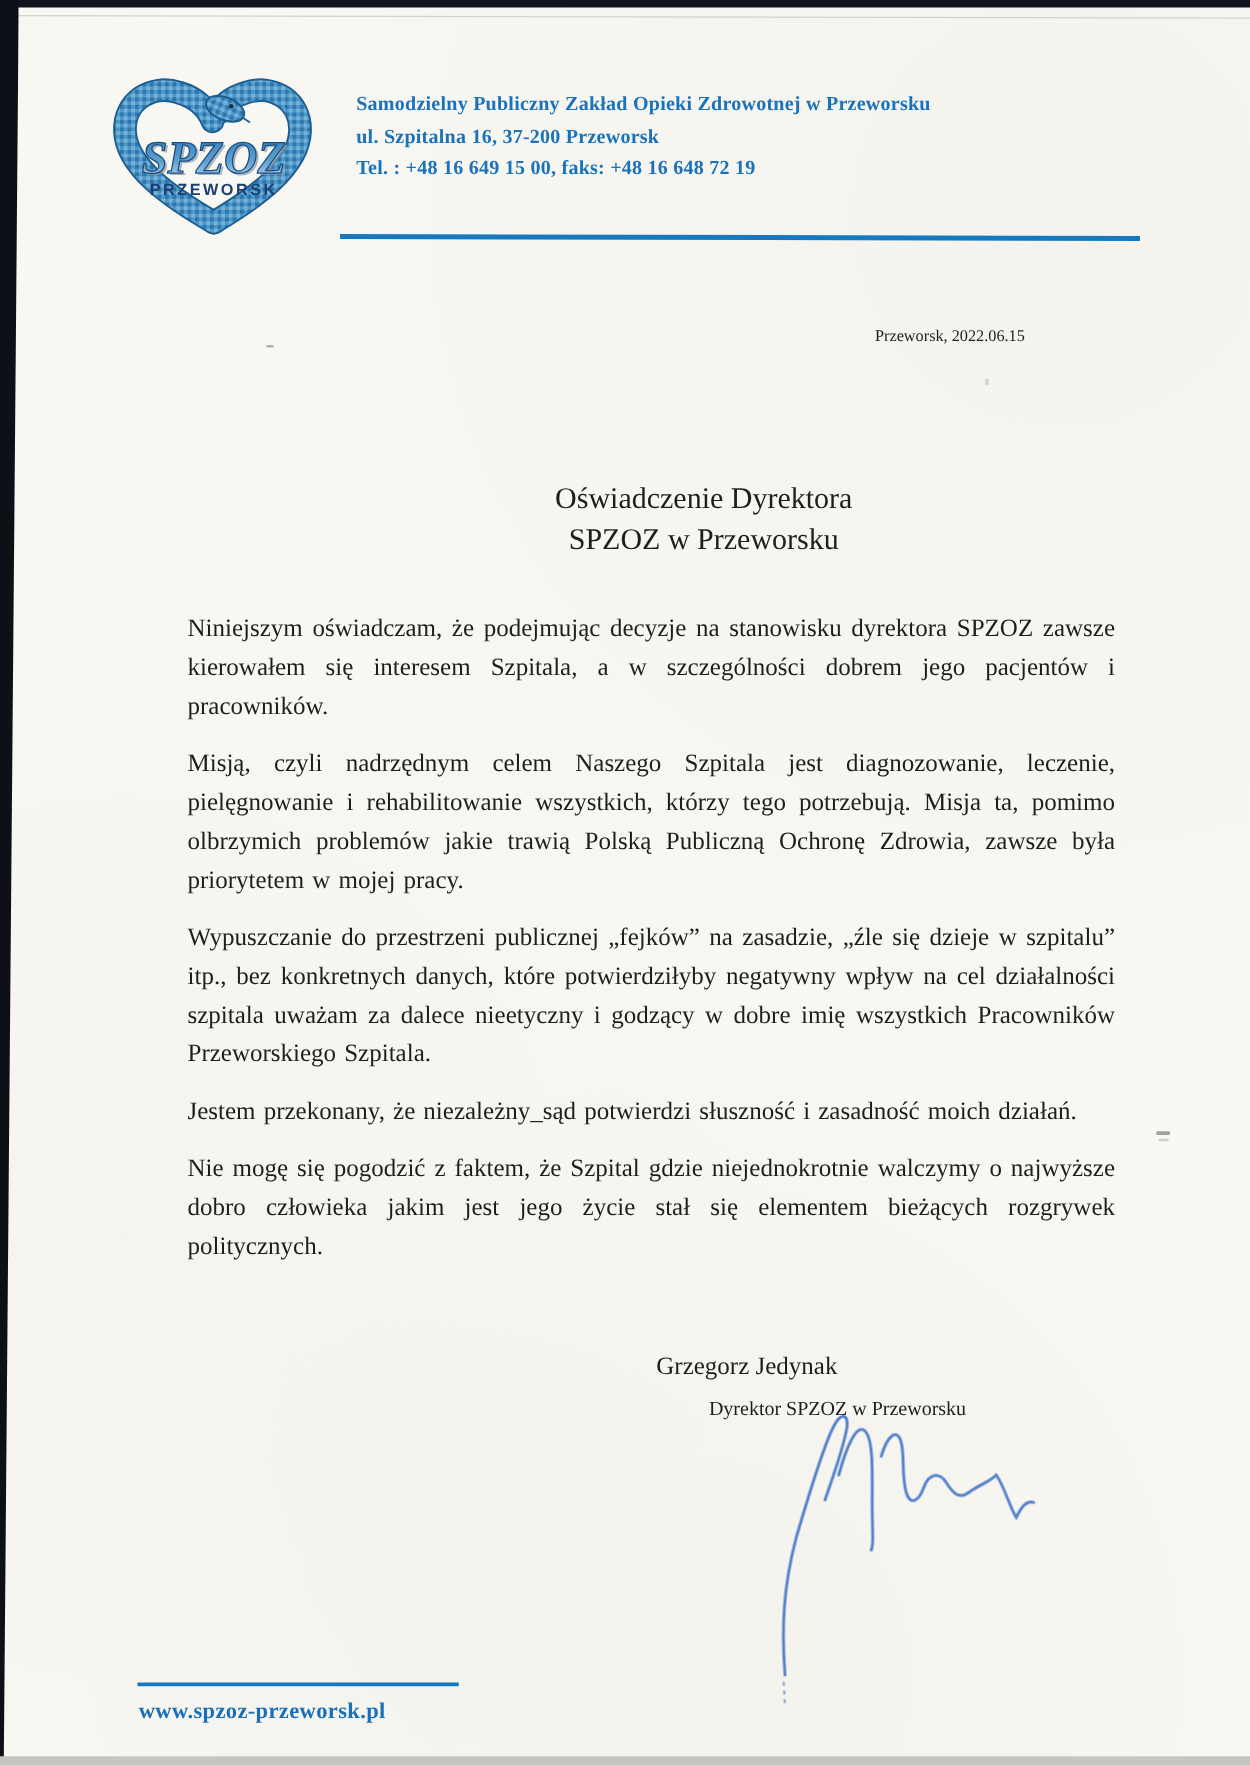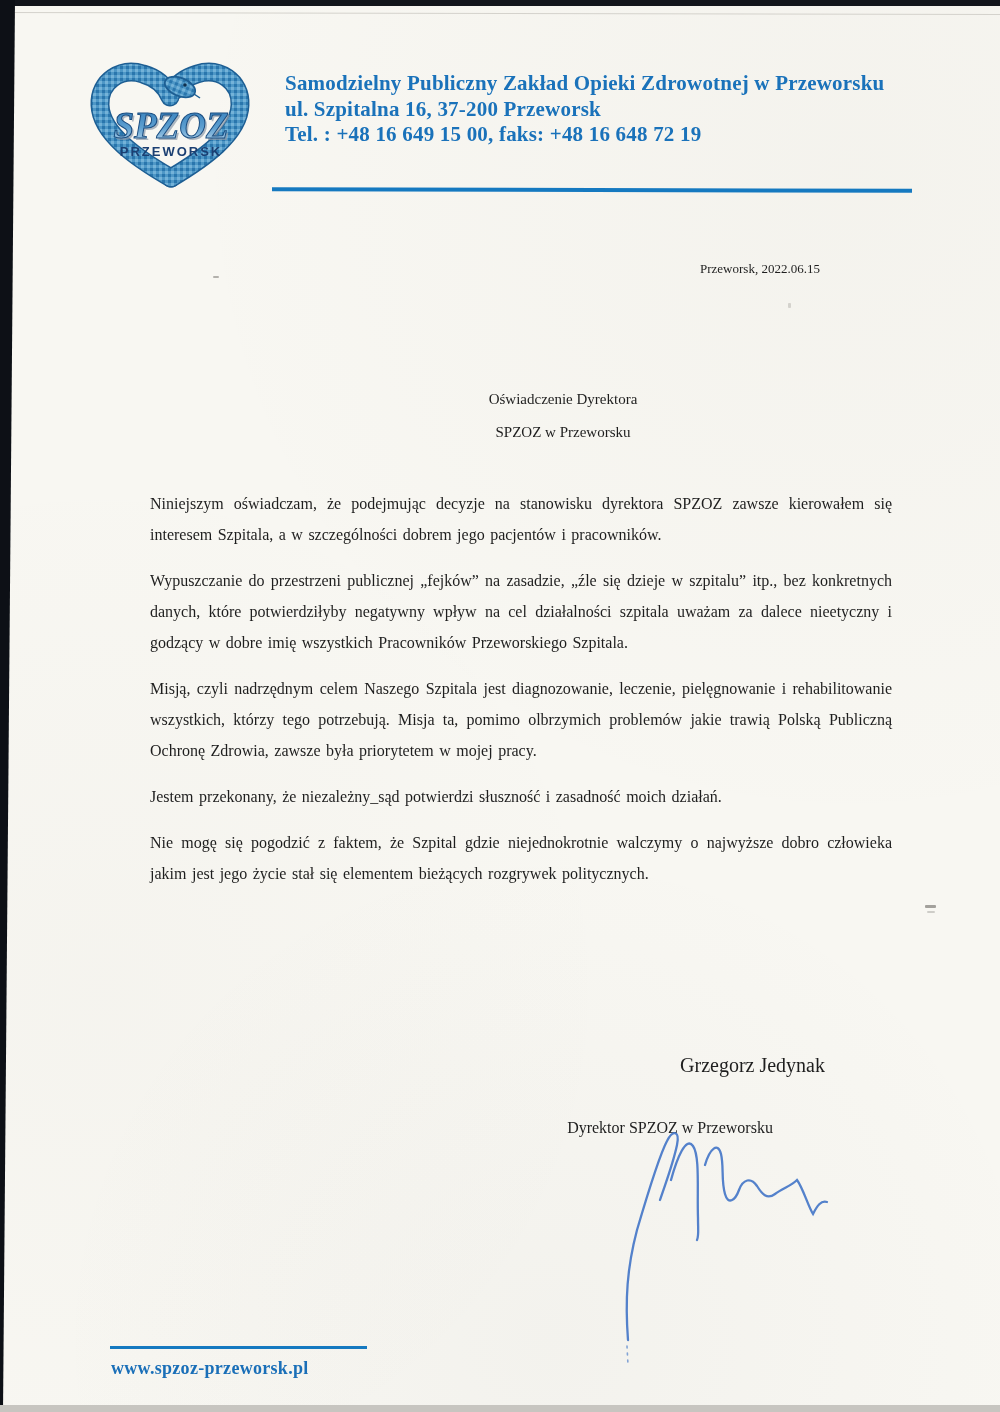--- a/index.html
+++ b/index.html
@@ -19,33 +19,33 @@
   .edge-top{position:absolute;left:0;top:0;width:1000px;height:6px;background:#12151b;}
   .edge-top-paperline{position:absolute;left:0;top:13px;width:1000px;height:1px;background:#d4d2cc;transform:rotate(.12deg);}
   .edge-left-wedge{position:absolute;left:0;top:0;width:16px;height:1412px;background:#0d1016;
     clip-path:polygon(0 0,15px 0,3px 100%,0 100%);}
   .edge-bottom{position:absolute;left:0;bottom:0;width:1000px;height:7px;background:#c7c5c0;}
   .speck{position:absolute;background:#b3b1ac;border-radius:1px;}
 
   
   .logo-wrap{position:absolute;left:84px;top:54px;width:176px;height:142px;}
   .lh-text{position:absolute;left:285px;top:71px;width:660px;}
-  .lh-line{font-weight:bold;font-size:21px;line-height:25.5px;color:#1a72ba;letter-spacing:.2px;}
+  .lh-line{font-weight:bold;font-size:16px;line-height:25.5px;color:#1a72ba;letter-spacing:.2px;}
   .lh-rule{position:absolute;left:272px;top:188px;width:640px;height:4px;background:#1579c0;transform:rotate(.15deg);}
 
   .dateline{position:absolute;left:700px;top:261px;width:220px;font-size:13px;}
 
   .title-block{position:absolute;left:413px;top:383px;width:300px;text-align:center;
-    font-size:15px;line-height:33px;}
+    font-size:24px;line-height:33px;}
 
   .body-block{position:absolute;left:150px;top:488px;width:742px;}
-  .para{font-size:16px;line-height:31px;margin:0 0 15px 0;text-align:justify;
+  .para{font-size:20px;line-height:31px;margin:0 0 15px 0;text-align:justify;
     text-align-last:left;word-spacing:1.5px;}
 
-  .sig-name{position:absolute;left:525px;top:1054px;width:300px;text-align:right;font-size:20px;}
+  .sig-name{position:absolute;left:525px;top:1082px;width:300px;text-align:left;font-size:20px;}
   .sig-role{position:absolute;left:505px;top:1119px;width:330px;text-align:center;font-size:16px;}
   .sig-ink{position:absolute;left:555px;top:1118px;width:340px;height:255px;pointer-events:none;}
 
   .footer-rule{position:absolute;left:110px;top:1346px;width:257px;height:3px;background:#1579c0;}
   .footer-url{position:absolute;left:111px;top:1358px;width:320px;font-weight:bold;
     font-size:18px;color:#1a6fb8;letter-spacing:.3px;}
 </style>
 </head>
 <body>
 
@@ -103,22 +103,22 @@
 
   <div class="dateline">Przeworsk, 2022.06.15</div>
 
   <div class="title-block">
     <div>Oświadczenie Dyrektora</div>
     <div>SPZOZ w Przeworsku</div>
   </div>
 
   <div class="body-block">
     <p class="para">Niniejszym oświadczam, że podejmując decyzje na stanowisku dyrektora SPZOZ zawsze kierowałem się interesem Szpitala, a w szczególności dobrem jego pacjentów i pracowników.</p>
+    <p class="para">Misją, czyli nadrzędnym celem Naszego Szpitala jest diagnozowanie, leczenie, pielęgnowanie i rehabilitowanie wszystkich, którzy tego potrzebują. Misja ta, pomimo olbrzymich problemów jakie trawią Polską Publiczną Ochronę Zdrowia, zawsze była priorytetem w mojej pracy.</p>
     <p class="para">Wypuszczanie do przestrzeni publicznej „fejków” na zasadzie, „źle się dzieje w szpitalu” itp., bez konkretnych danych, które potwierdziłyby negatywny wpływ na cel działalności szpitala uważam za dalece nieetyczny i godzący w dobre imię wszystkich Pracowników Przeworskiego Szpitala.</p>
-    <p class="para">Misją, czyli nadrzędnym celem Naszego Szpitala jest diagnozowanie, leczenie, pielęgnowanie i rehabilitowanie wszystkich, którzy tego potrzebują. Misja ta, pomimo olbrzymich problemów jakie trawią Polską Publiczną Ochronę Zdrowia, zawsze była priorytetem w mojej pracy.</p>
     <p class="para">Jestem przekonany, że niezależny_sąd potwierdzi słuszność i zasadność moich działań.</p>
     <p class="para">Nie mogę się pogodzić z faktem, że Szpital gdzie niejednokrotnie walczymy o najwyższe dobro człowieka jakim jest jego życie stał się elementem bieżących rozgrywek politycznych.</p>
   </div>
 
   <div class="sig-name">Grzegorz Jedynak</div>
   <div class="sig-role">Dyrektor SPZOZ w Przeworsku</div>
 
   <svg class="sig-ink" viewBox="0 0 340 255">
     <g fill="none" stroke="#4577c8" stroke-width="2.3" stroke-linecap="round" opacity=".92">
 

